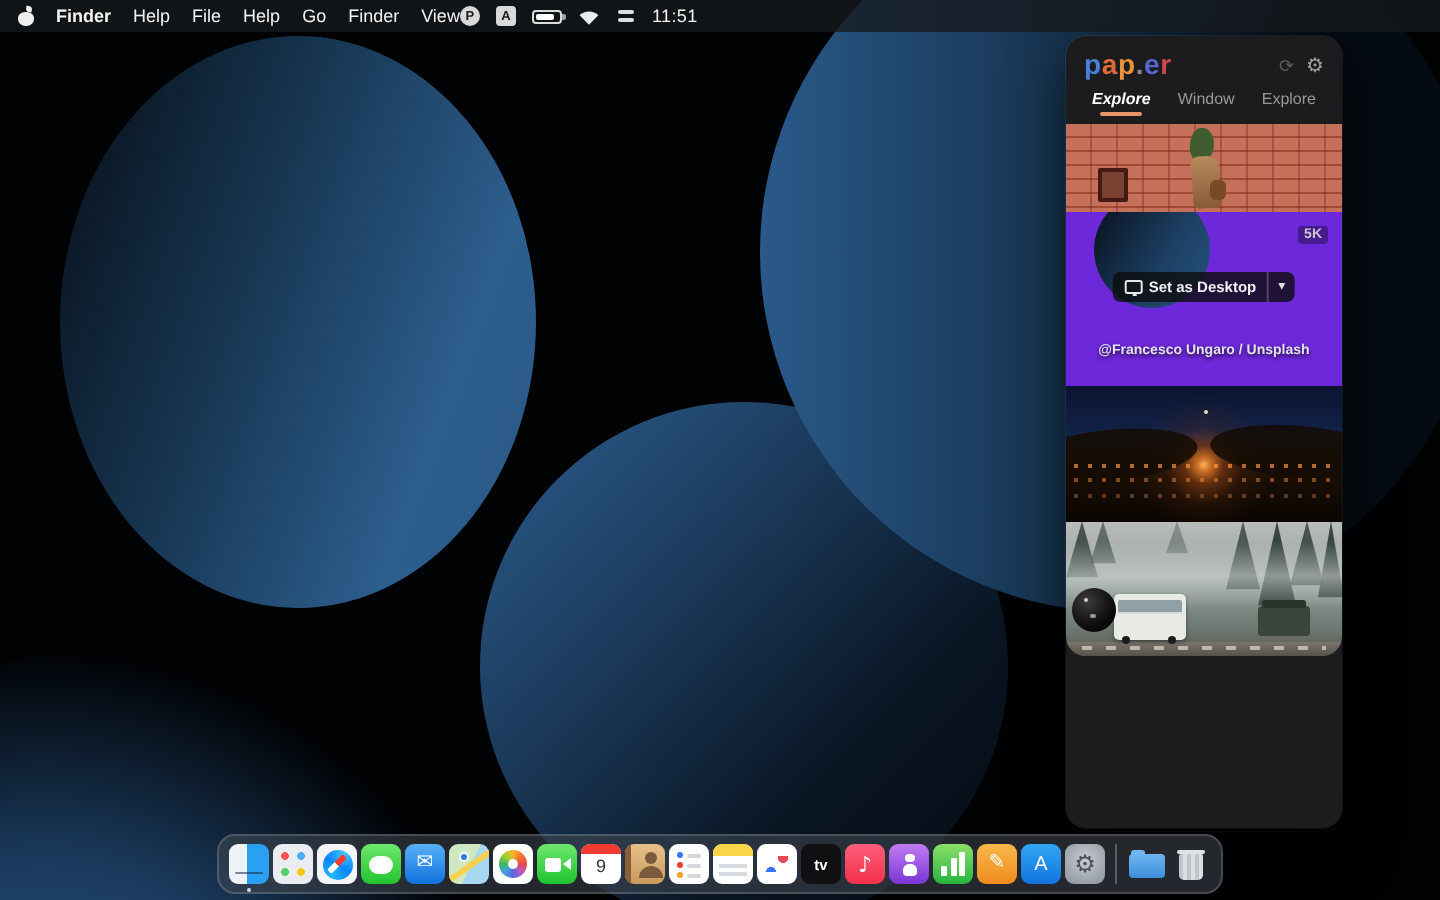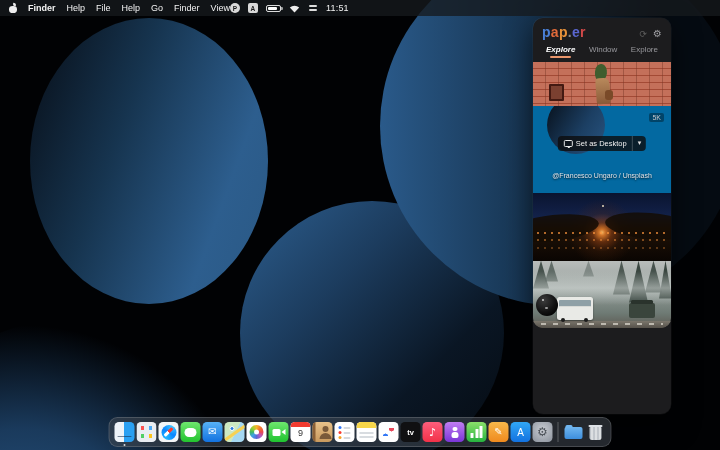--- a/index.html
+++ b/index.html
@@ -82,21 +82,21 @@
   .niche { position:absolute; left:16px; bottom:5px; width:15px; height:17px;
     background:#7a4030; border:2px solid #431a12; border-radius:1px; }
   .scarf { position:absolute; left:62px; top:2px; width:12px; height:17px;
     background:#3f5d2e; border-radius:45% 55% 50% 50%; transform:rotate(8deg); }
   .coat { position:absolute; left:63px; top:16px; width:14px; height:26px;
     background:linear-gradient(180deg,#b98a5c,#8a5a38); border-radius:4px 6px 3px 3px; transform:rotate(-4deg); }
   .bag { position:absolute; left:72px; top:28px; width:8px; height:10px;
     background:#7a4a28; border-radius:3px; }
 
   
-  .shot2 { height:87px; background:#0369a1; }
+  .shot2 { height:87px; background:#6d28d9;font-weight:bold; }
   .pc { position:absolute; border-radius:50%; }
   .pc-l { left:14px; top:-10px; width:58px; height:58px;
     background:linear-gradient(120deg,#0a1624 10%,#1c3f63 60%,#27527d 95%); }
   .pc-r { right:-10px; top:-12px; width:68px; height:68px;
     background:linear-gradient(90deg,#27527d 0%,#122judg840 0%,#142c47 45%,#060d16 85%); }
   .pc-b { left:36px; bottom:-30px; width:62px; height:62px;
     background:linear-gradient(135deg,#24507c 5%,#112档64 0%,#122a44 50%,#050b13 90%); }
   .badge5k { position:absolute; top:7px; right:7px; font-size:7px; color:#c8c8cc;
     background:rgba(0,0,0,0.35); padding:1px 3px; border-radius:2px; line-height:1.1; }
   .setbtn { position:absolute; top:30px; left:50%; transform:translateX(-50%);

